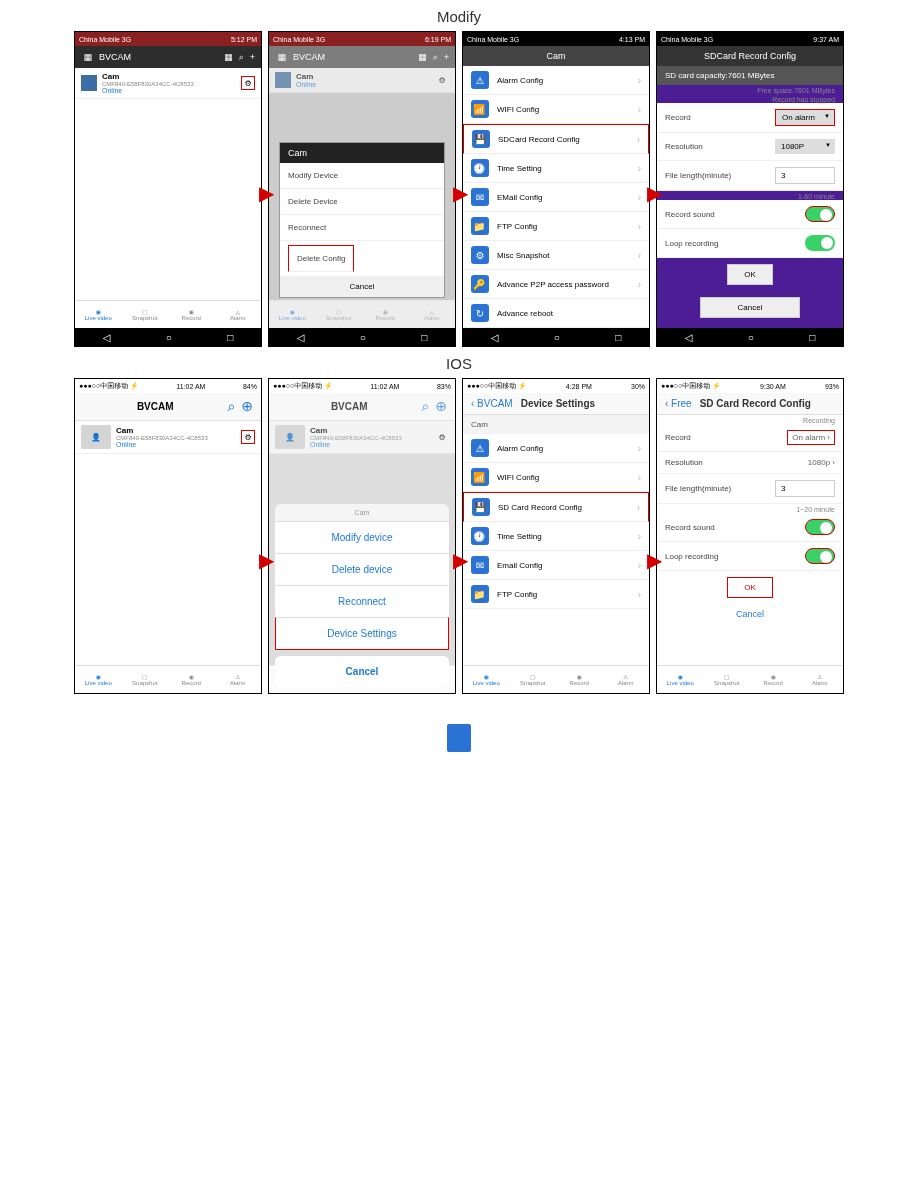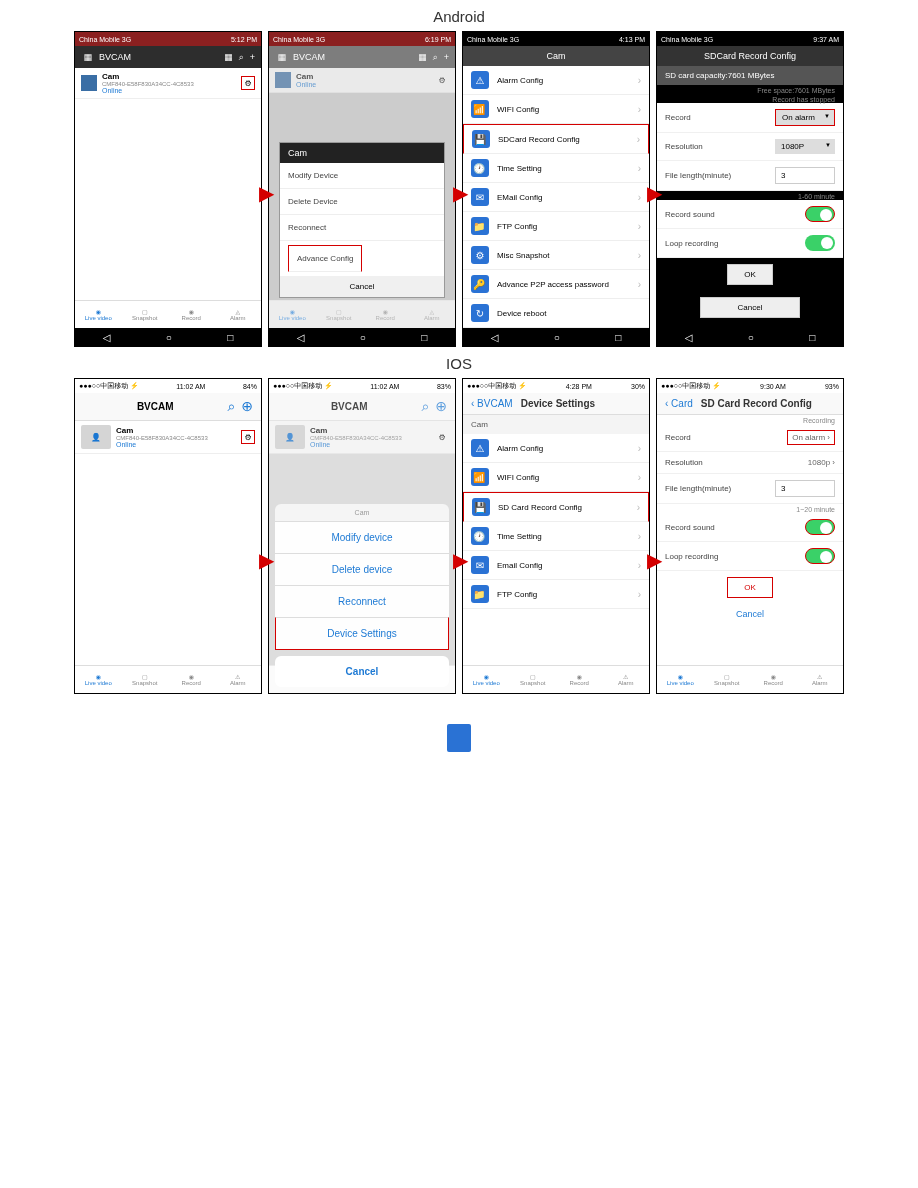--- a/index.html
+++ b/index.html
@@ -62,21 +62,21 @@
   .ios-top { display:flex; align-items:center; justify-content:space-between; padding:5px 8px; background:#f9f9f9; border-bottom:1px solid #ddd; }
   .ios-top .appname { font-size:10px; font-weight:bold; }
   .ios-top .ricons { display:flex; gap:6px; color:#1e7ad4; font-size:14px; }
   .sdconfig-hdr { background:#333; color:#fff; text-align:center; padding:5px; font-size:9px; }
   .note { font-size:7px; color:#888; padding:2px 8px 0; text-align:right; }
   .bottom-icon { width:24px; height:28px; background:#2a72d4; margin: 30px auto; display:block; border-radius:2px; }
 </style>
 </head>
 <body>
 
-<div class="section-title">Android</div>
+<div class="section-title">Modify</div>
 
 <div class="row">
 
   <div class="phone">
     <div class="statusbar">
         <span>China Mobile 3G</span>
         <span>5:12 PM</span>
       </div>
     <div class="appbar">
       <span class="icon-box">▦</span>
@@ -168,21 +168,21 @@
     <div class="navkeys">
         <span>◁</span>
         <span>○</span>
         <span>□</span>
       </div>
     <div class="dialog">
       <div class="dlg-title">Cam</div>
       <div class="dlg-item">Modify Device</div>
       <div class="dlg-item">Delete Device</div>
       <div class="dlg-item">Reconnect</div>
-      <div class="dlg-item highlight-red" style="display:inline-block;margin:4px 8px;">Advance Config</div>
+      <div class="dlg-item highlight-red" style="display:inline-block;margin:4px 8px;">Delete Config</div>
       <div class="dlg-cancel">Cancel</div>
     </div>
   </div>
 
   <div class="phone">
     <div class="statusbar black">
         <span>China Mobile 3G</span>
         <span>4:13 PM</span>
       </div>
     <div style="background:#444;color:#fff;text-align:center;padding:5px;font-size:9px;">Cam</div>
@@ -222,37 +222,37 @@
           <div class="list-label">Misc Snapshot</div>
           <div class="list-chevron">›</div>
         </div>
       <div class="list-item">
           <div class="list-icon">🔑</div>
           <div class="list-label">Advance P2P access password</div>
           <div class="list-chevron">›</div>
         </div>
       <div class="list-item">
           <div class="list-icon">↻</div>
-          <div class="list-label">Device reboot</div>
+          <div class="list-label">Advance reboot</div>
         </div>
     </div>
     <div class="navkeys">
         <span>◁</span>
         <span>○</span>
         <span>□</span>
       </div>
   </div>
 
   <div class="phone">
     <div class="statusbar black">
         <span>China Mobile 3G</span>
         <span>9:37 AM</span>
       </div>
     <div class="sdconfig-hdr">SDCard Record Config</div>
-    <div class="content" style="background:#000000;">
+    <div class="content" style="background:#4c1d95;">
       <div style="background:#555;color:#fff;padding:5px 8px;font-size:8px;">SD card capacity:7601 MBytes</div>
       <div class="note">Free space:7601 MBytes</div>
       <div class="note">Record has stopped</div>
       <div class="form-row">
           <span class="lbl">Record</span>
           <span class="dropdown highlight-red">On alarm</span>
         </div>
       <div class="form-row">
           <span class="lbl">Resolution</span>
           <span class="dropdown">1080P</span>
@@ -454,21 +454,21 @@
     </div>
   </div>
 
   <div class="phone">
     <div class="statusbar white">
         <span>●●●○○中国移动 ⚡</span>
         <span>9:30 AM</span>
         <span>93%</span>
       </div>
     <div class="ios-header">
-      <span class="back">‹ <span>Card</span></span>
+      <span class="back">‹ <span>Free</span></span>
       <span class="htitle" style="margin-left:4px;">SD Card Record Config</span>
     </div>
     <div class="content">
       <div class="note">Recording</div>
       <div class="form-row">
           <span class="lbl">Record</span>
           <span class="val highlight-red" style="padding:2px 4px;"><span>On alarm</span> ›</span>
         </div>
       <div class="form-row">
           <span class="lbl">Resolution</span>

